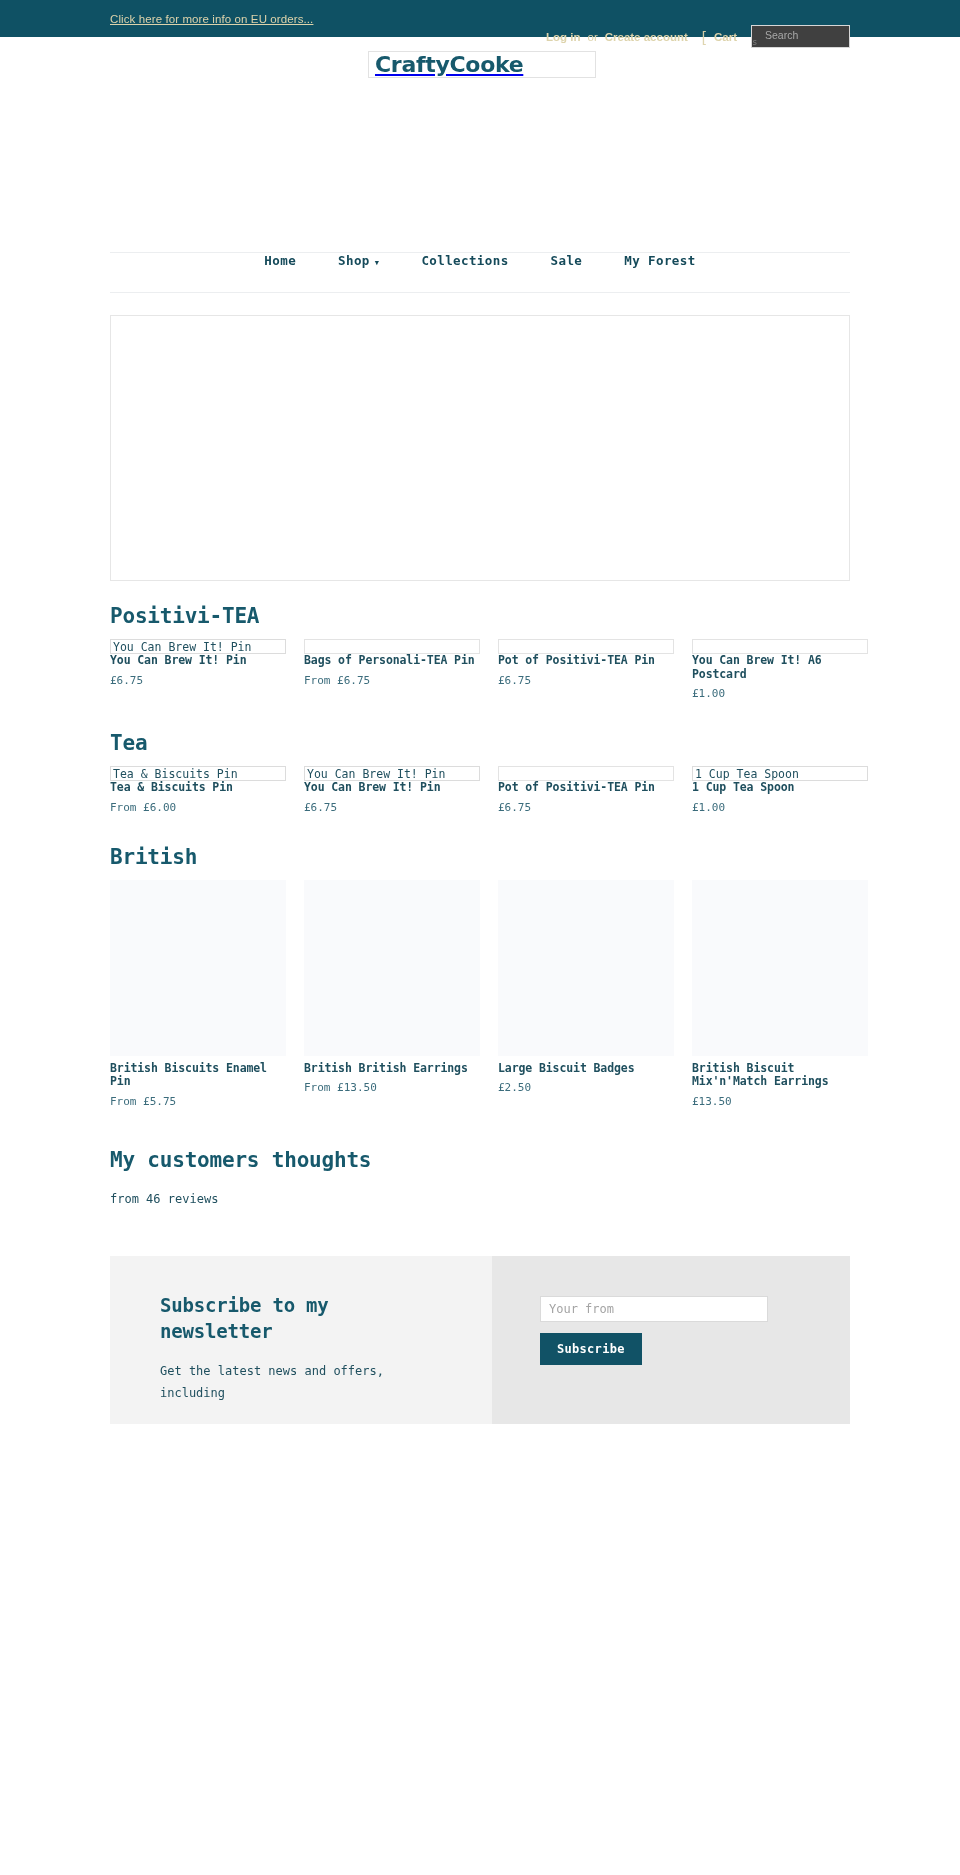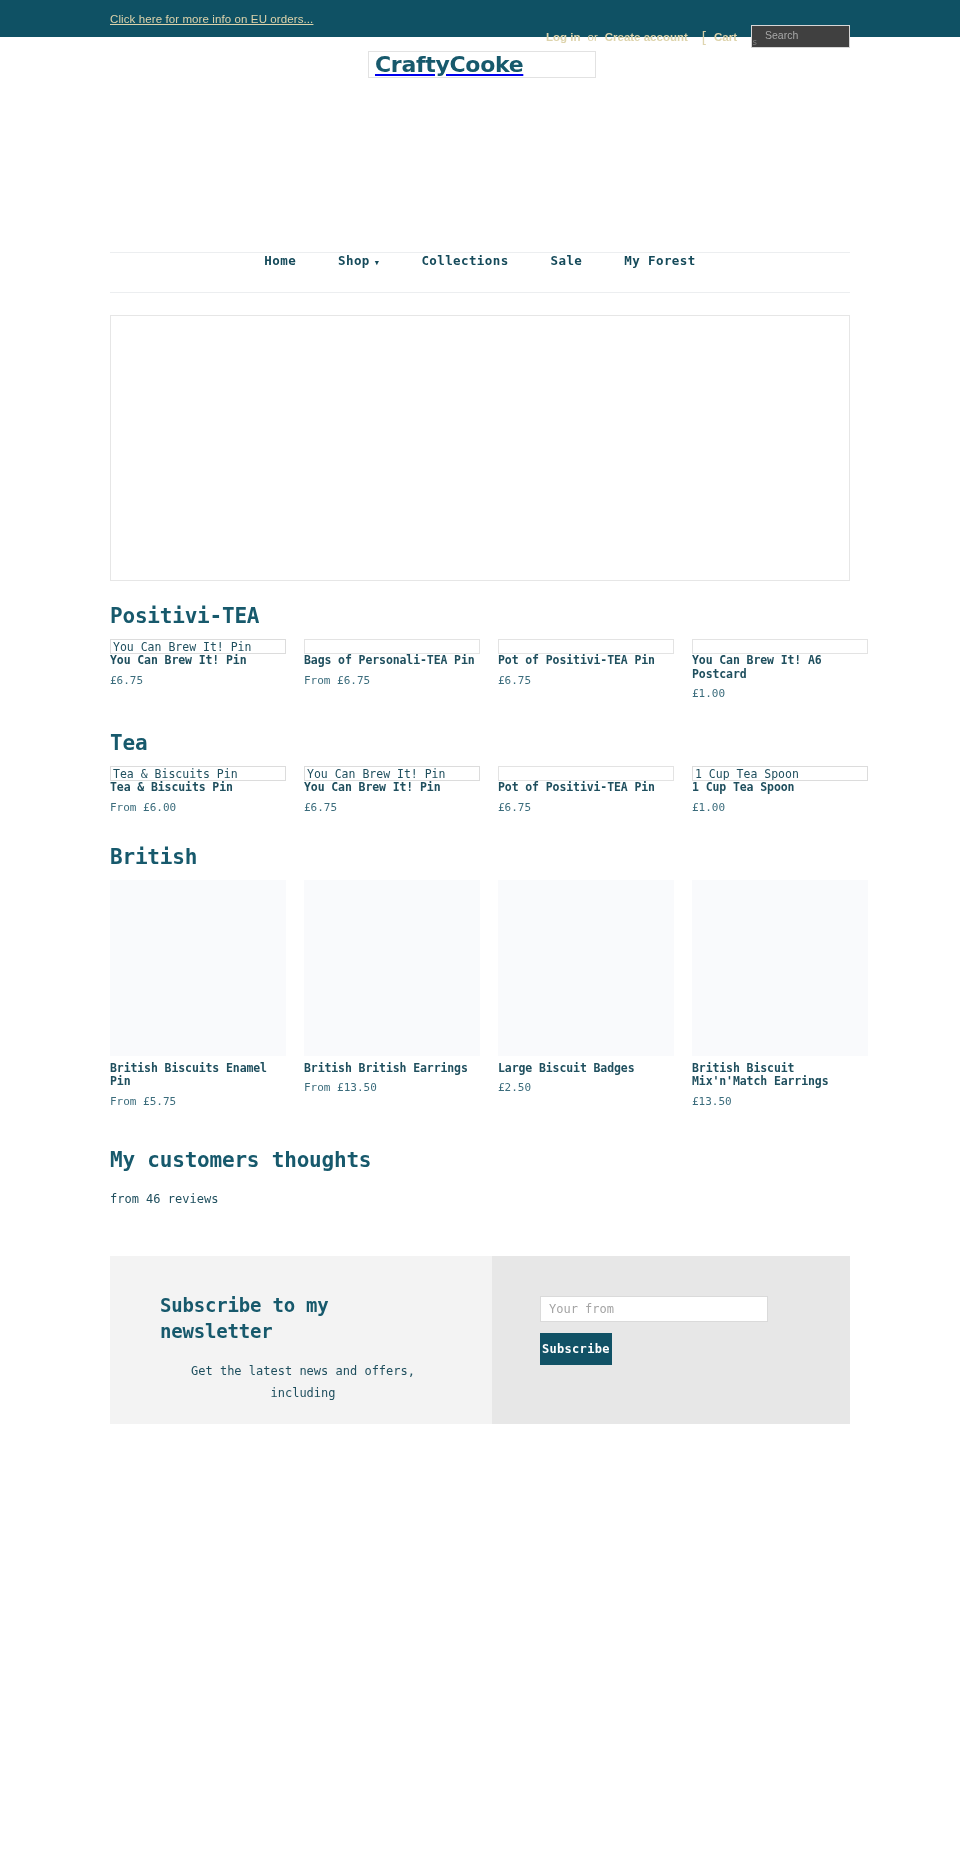--- a/index.html
+++ b/index.html
@@ -266,21 +266,20 @@
     font-size: 19px;
     line-height: 26px;
     margin: 0;
     letter-spacing: -0.2px;
   }
   .nl-body {
     color: #1f4f5e;
     font-size: 12px;
     line-height: 22px;
     margin-top: 16px;
-    text-align: center;
   }
   .nl-input {
     width: 228px;
     height: 26px;
     background: #ffffff;
     border: 1px solid #dadada;
     display: flex;
     align-items: center;
     padding-left: 8px;
   }
@@ -288,21 +287,21 @@
     font-size: 12px;
     color: #a4a4a4;
   }
   .nl-btn {
     margin-top: 11px;
     background: #115266;
     color: #ffffff;
     font-size: 12px;
     font-weight: bold;
     border: 0;
-    padding: 9px 2px;
+    padding: 9px 17px;
     display: inline-block;
     letter-spacing: 0.3px;
     font-family: "DejaVu Sans Mono", "Liberation Mono", monospace;
     cursor: pointer;
   }
 </style>
 </head>
 <body>
 
 <div class="topbar">

